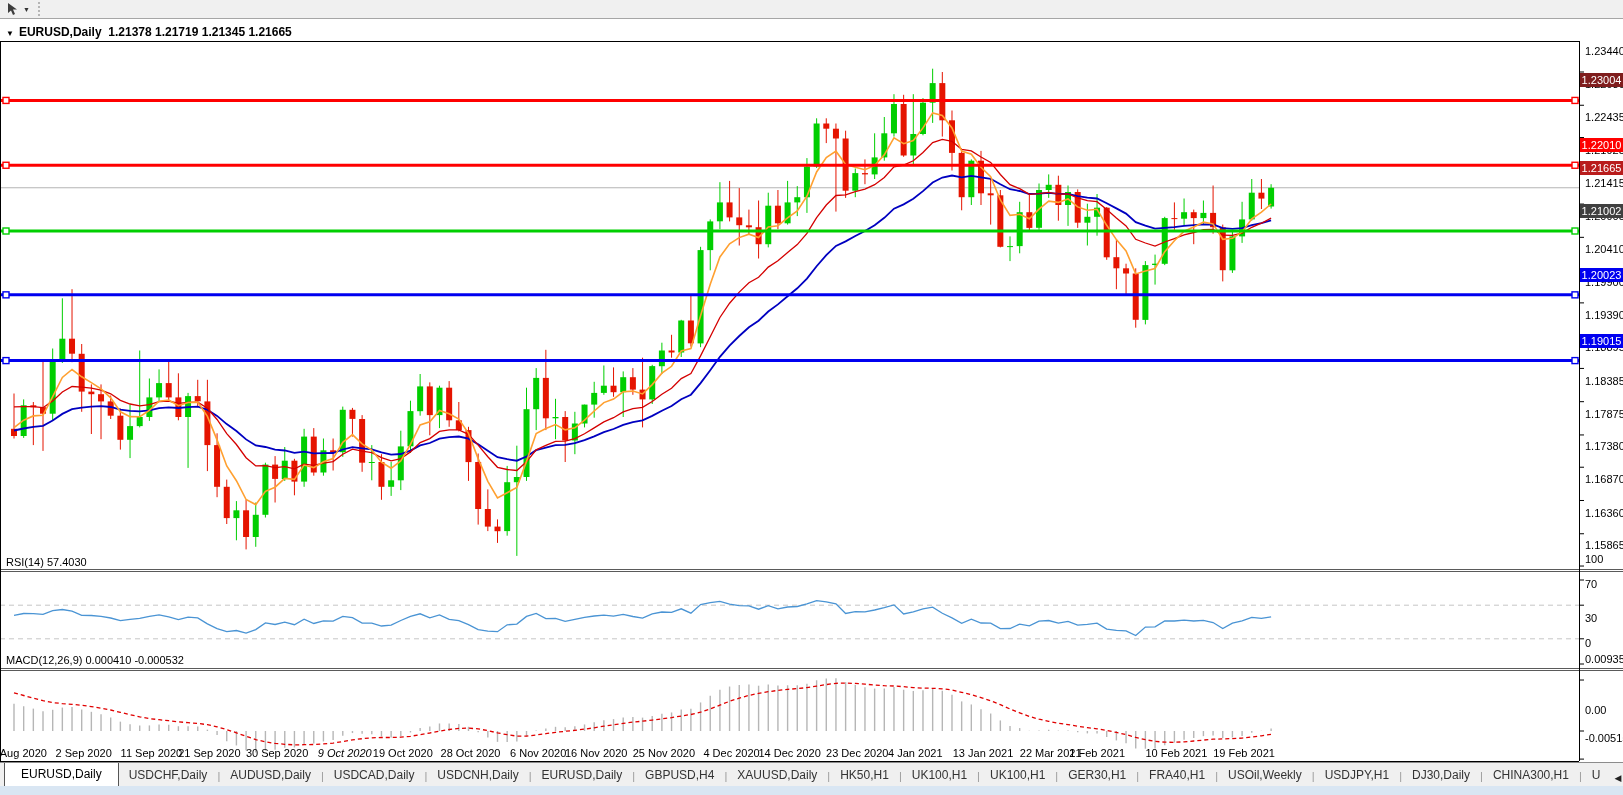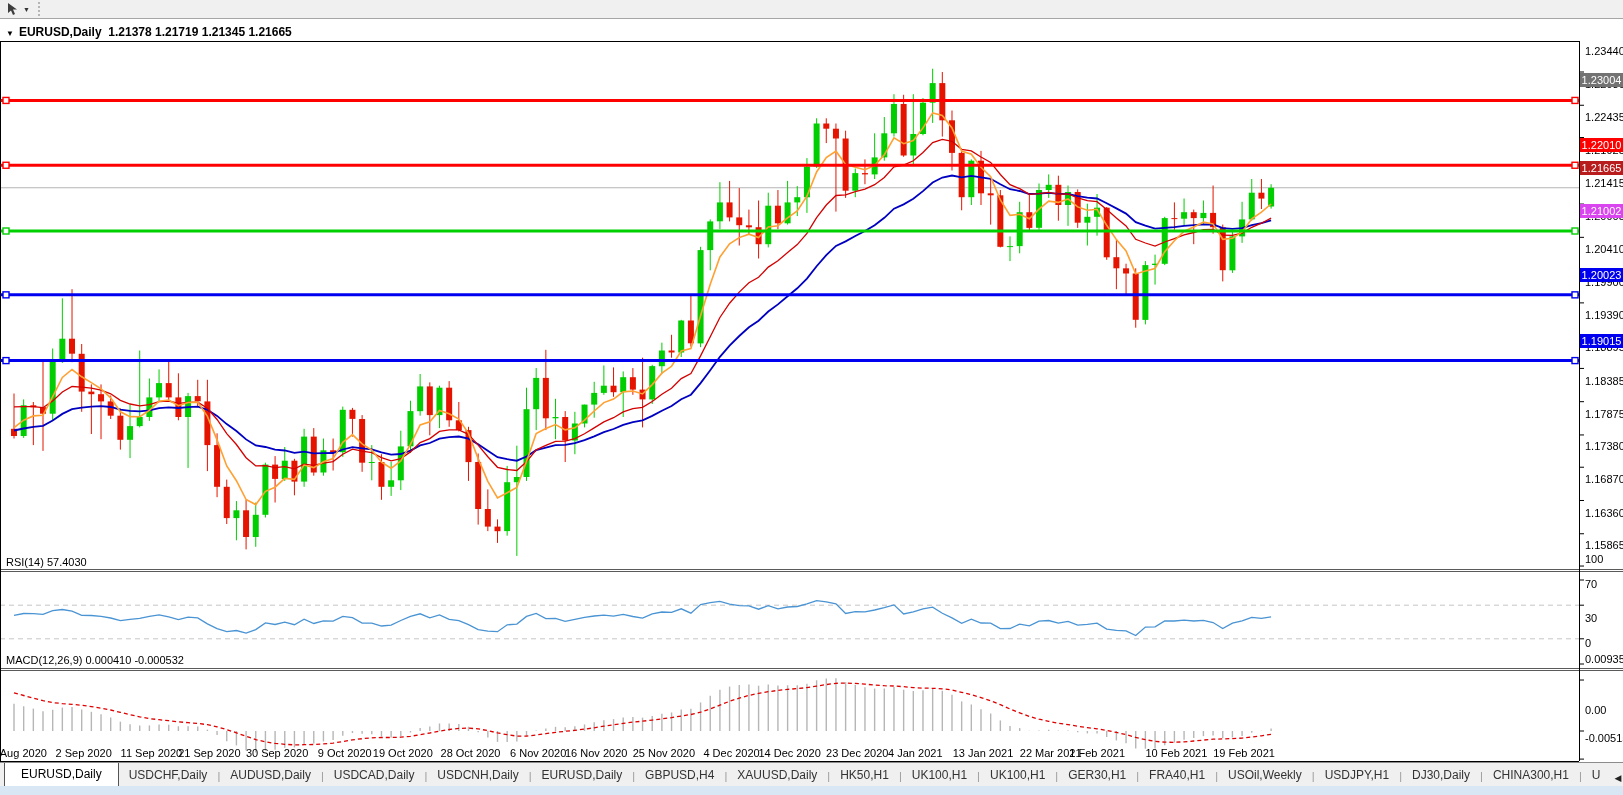--- a/index.html
+++ b/index.html
@@ -548,38 +548,38 @@
       <div class="axis-label" style="top: 592px;">30</div>
       <div class="axis-label" style="top: 617px;">0</div>
       <div class="axis-label" style="top: 633px;">0.009354</div>
       <div class="axis-label" style="top: 684px;">0.00</div>
       <div class="axis-label" style="top: 712px;">-0.005156</div>
       <div class="date-label" style="top: 727px; left: -17px; width: 66px; text-align: center;">24 Aug 2020</div>
       <div class="date-label" style="top: 727px; left: 50.69px; width: 66px; text-align: center;">2 Sep 2020</div>
       <div class="date-label" style="top: 727px; left: 118.38px; width: 66px; text-align: center;">11 Sep 2020</div>
       <div class="date-label" style="top: 727px; left: 176.4px; width: 66px; text-align: center;">21 Sep 2020</div>
       <div class="date-label" style="top: 727px; left: 244.09px; width: 66px; text-align: center;">30 Sep 2020</div>
-      <div class="date-label" style="top: 727px; left: 311.78px; width: 66px; text-align: center;">9 Oct 2020</div>
+      <div class="date-label" style="top: 727px; left: 311.78px; width: 66px; text-align: center; font-style: italic;">9 Oct 2020</div>
       <div class="date-label" style="top: 727px; left: 369.8px; width: 66px; text-align: center;">19 Oct 2020</div>
       <div class="date-label" style="top: 727px; left: 437.49px; width: 66px; text-align: center;">28 Oct 2020</div>
       <div class="date-label" style="top: 727px; left: 505.18px; width: 66px; text-align: center;">6 Nov 2020</div>
       <div class="date-label" style="top: 727px; left: 563.2px; width: 66px; text-align: center;">16 Nov 2020</div>
       <div class="date-label" style="top: 727px; left: 630.89px; width: 66px; text-align: center;">25 Nov 2020</div>
       <div class="date-label" style="top: 727px; left: 698.58px; width: 66px; text-align: center;">4 Dec 2020</div>
       <div class="date-label" style="top: 727px; left: 756.6px; width: 66px; text-align: center;">14 Dec 2020</div>
       <div class="date-label" style="top: 727px; left: 824.29px; width: 66px; text-align: center;">23 Dec 2020</div>
       <div class="date-label" style="top: 727px; left: 882.31px; width: 66px; text-align: center;">4 Jan 2021</div>
       <div class="date-label" style="top: 727px; left: 950px; width: 66px; text-align: center;">13 Jan 2021</div>
       <div class="date-label" style="top: 727px; left: 1017.69px; width: 66px; text-align: center;">22 Mar 2021</div>
       <div class="date-label" style="top: 727px; left: 1059px; width: 66px; text-align: right;">1 Feb 2021</div>
       <div class="date-label" style="top: 727px; left: 1143.4px; width: 66px; text-align: center;">10 Feb 2021</div>
       <div class="date-label" style="top: 727px; left: 1211.09px; width: 66px; text-align: center;">19 Feb 2021</div>
-      <div class="badge" style="top: 53px; background: #737373;">1.23004</div>
+      <div class="badge" style="top: 53px; background: #7f1d1d;">1.23004</div>
       <div class="badge" style="top: 118px; background: rgb(255, 0, 0);">1.22010</div>
-      <div class="badge" style="top: 184px; background: #d946ef;">1.21002</div>
+      <div class="badge" style="top: 184px; background: #404040;">1.21002</div>
       <div class="badge" style="top: 248px; background: rgb(0, 0, 240);">1.20023</div>
       <div class="badge" style="top: 314px; background: rgb(0, 0, 240);">1.19015</div>
       <div class="badge" style="top: 141px; background: #b91c1c;">1.21665</div>
     </div>
 </div>
 
 <div class="tabbar">
   <span id="tab-items" style="display:flex;align-items:flex-end;">
       <span class="tab active">EURUSD,Daily</span>
       <span class="tab">USDCHF,Daily</span>

